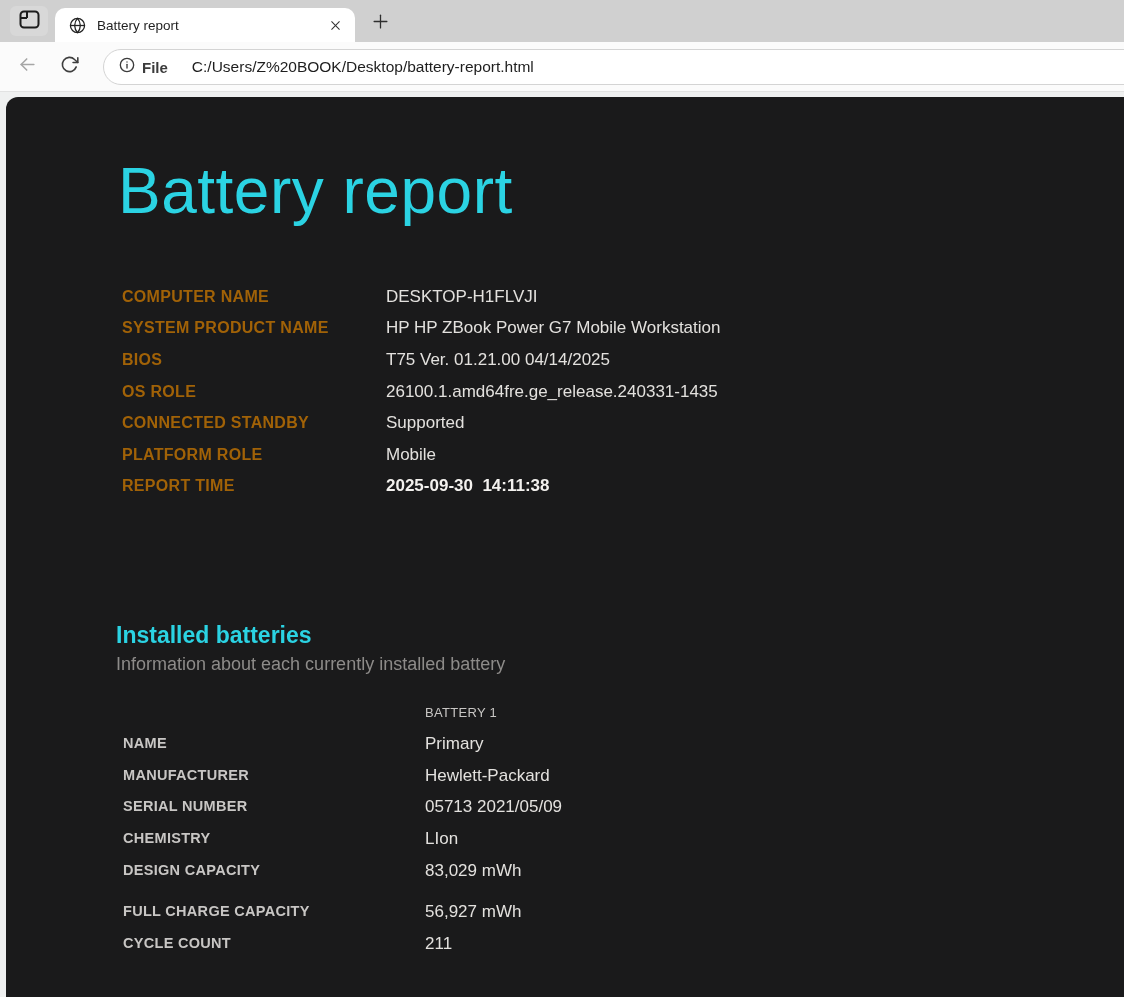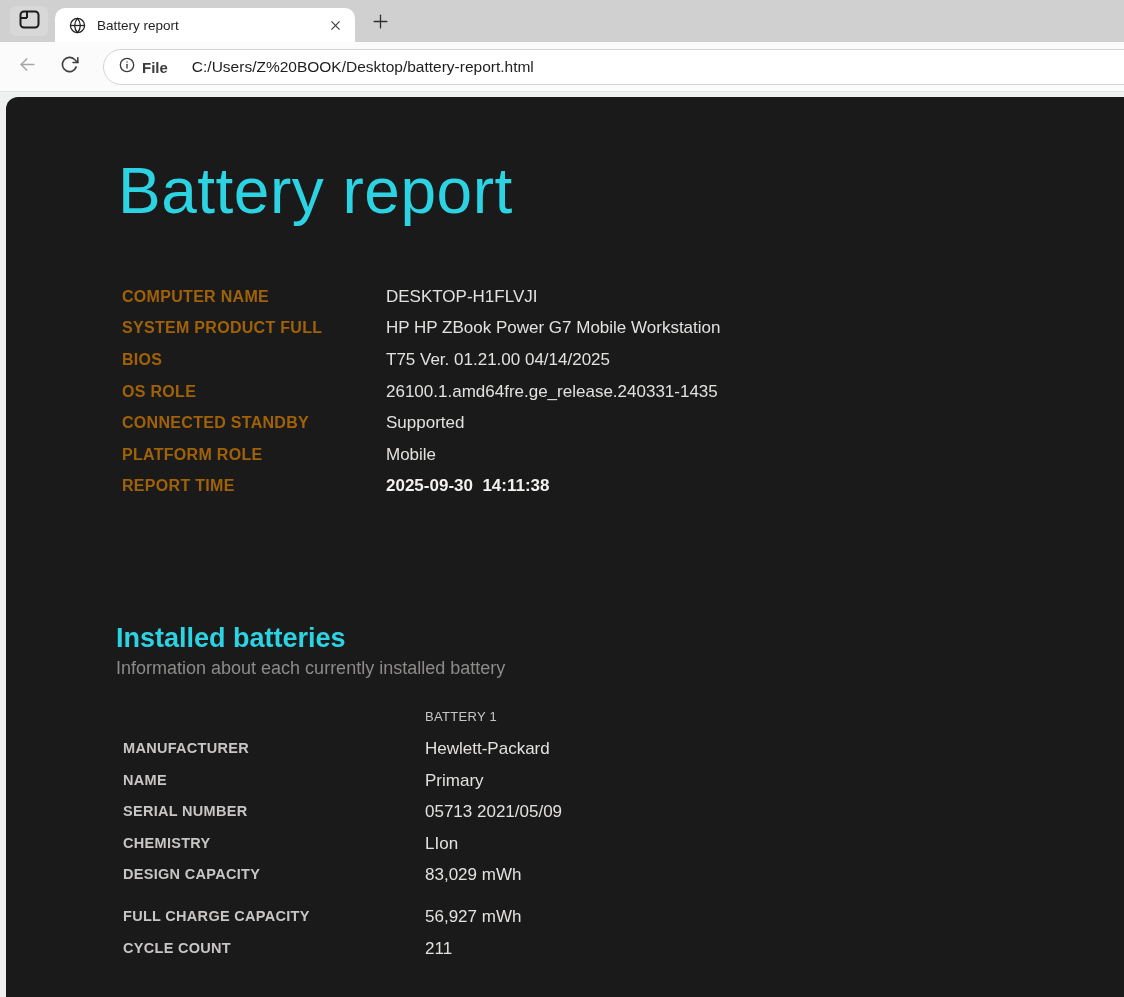--- a/index.html
+++ b/index.html
@@ -87,21 +87,21 @@
 
   .kv-table { margin-top:51px; margin-left:6px; }
   .kv-row { display:grid; grid-template-columns:264px 1fr; line-height:31.6px; }
   .kv-row .k {
     font-size:16px; font-weight:700; color:#a16207; letter-spacing:0.3px;
   }
   .kv-row .v { font-size:17px; font-weight:400; color:#e3e1de; white-space:pre-wrap; }
   .kv-row .v.bold { font-weight:700; color:#f3f1ee; }
 
   .section-heading {
-    margin-top:120px; font-size:27px; font-weight:600; color:#2bd3e3;
+    margin-top:120px; font-size:23px; font-weight:600; color:#2bd3e3;
     line-height:1.2;
   }
   .section-subheading { margin-top:4px; font-size:18px; color:#8d8b89; }
 
   .bat-table { margin-top:22px; margin-left:7px; }
   .bat-row { display:grid; grid-template-columns:302px 1fr; line-height:31.6px; }
   .bat-row .k {
     font-size:14.5px; font-weight:700; color:#c8c6c4; letter-spacing:0.3px;
   }
   .bat-row .v { font-size:17px; font-weight:400; color:#e3e1de; }
@@ -186,21 +186,21 @@
   <div class="page">
 
     <div class="report-title">Battery report</div>
 
     <div class="kv-table">
       <div class="kv-row">
         <span class="k">COMPUTER NAME</span>
         <span class="v">DESKTOP-H1FLVJI</span>
       </div>
       <div class="kv-row">
-        <span class="k">SYSTEM PRODUCT FULL</span>
+        <span class="k">SYSTEM PRODUCT NAME</span>
         <span class="v">HP HP ZBook Power G7 Mobile Workstation</span>
       </div>
       <div class="kv-row">
         <span class="k">BIOS</span>
         <span class="v">T75 Ver. 01.21.00 04/14/2025</span>
       </div>
       <div class="kv-row">
         <span class="k">OS ROLE</span>
         <span class="v">26100.1.amd64fre.ge_release.240331-1435</span>
       </div>
@@ -220,26 +220,26 @@
 
     <div class="section-heading">Installed batteries</div>
     <div class="section-subheading">Information about each currently installed battery</div>
 
     <div class="bat-table">
       <div class="bat-row">
         <span class="k"></span>
         <span class="hdr">BATTERY 1</span>
       </div>
       <div class="bat-row">
+        <span class="k">NAME</span>
+        <span class="v">Primary</span>
+      </div>
+      <div class="bat-row">
         <span class="k">MANUFACTURER</span>
         <span class="v">Hewlett-Packard</span>
-      </div>
-      <div class="bat-row">
-        <span class="k">NAME</span>
-        <span class="v">Primary</span>
       </div>
       <div class="bat-row">
         <span class="k">SERIAL NUMBER</span>
         <span class="v">05713 2021/05/09</span>
       </div>
       <div class="bat-row">
         <span class="k">CHEMISTRY</span>
         <span class="v">LIon</span>
       </div>
       <div class="bat-row">

